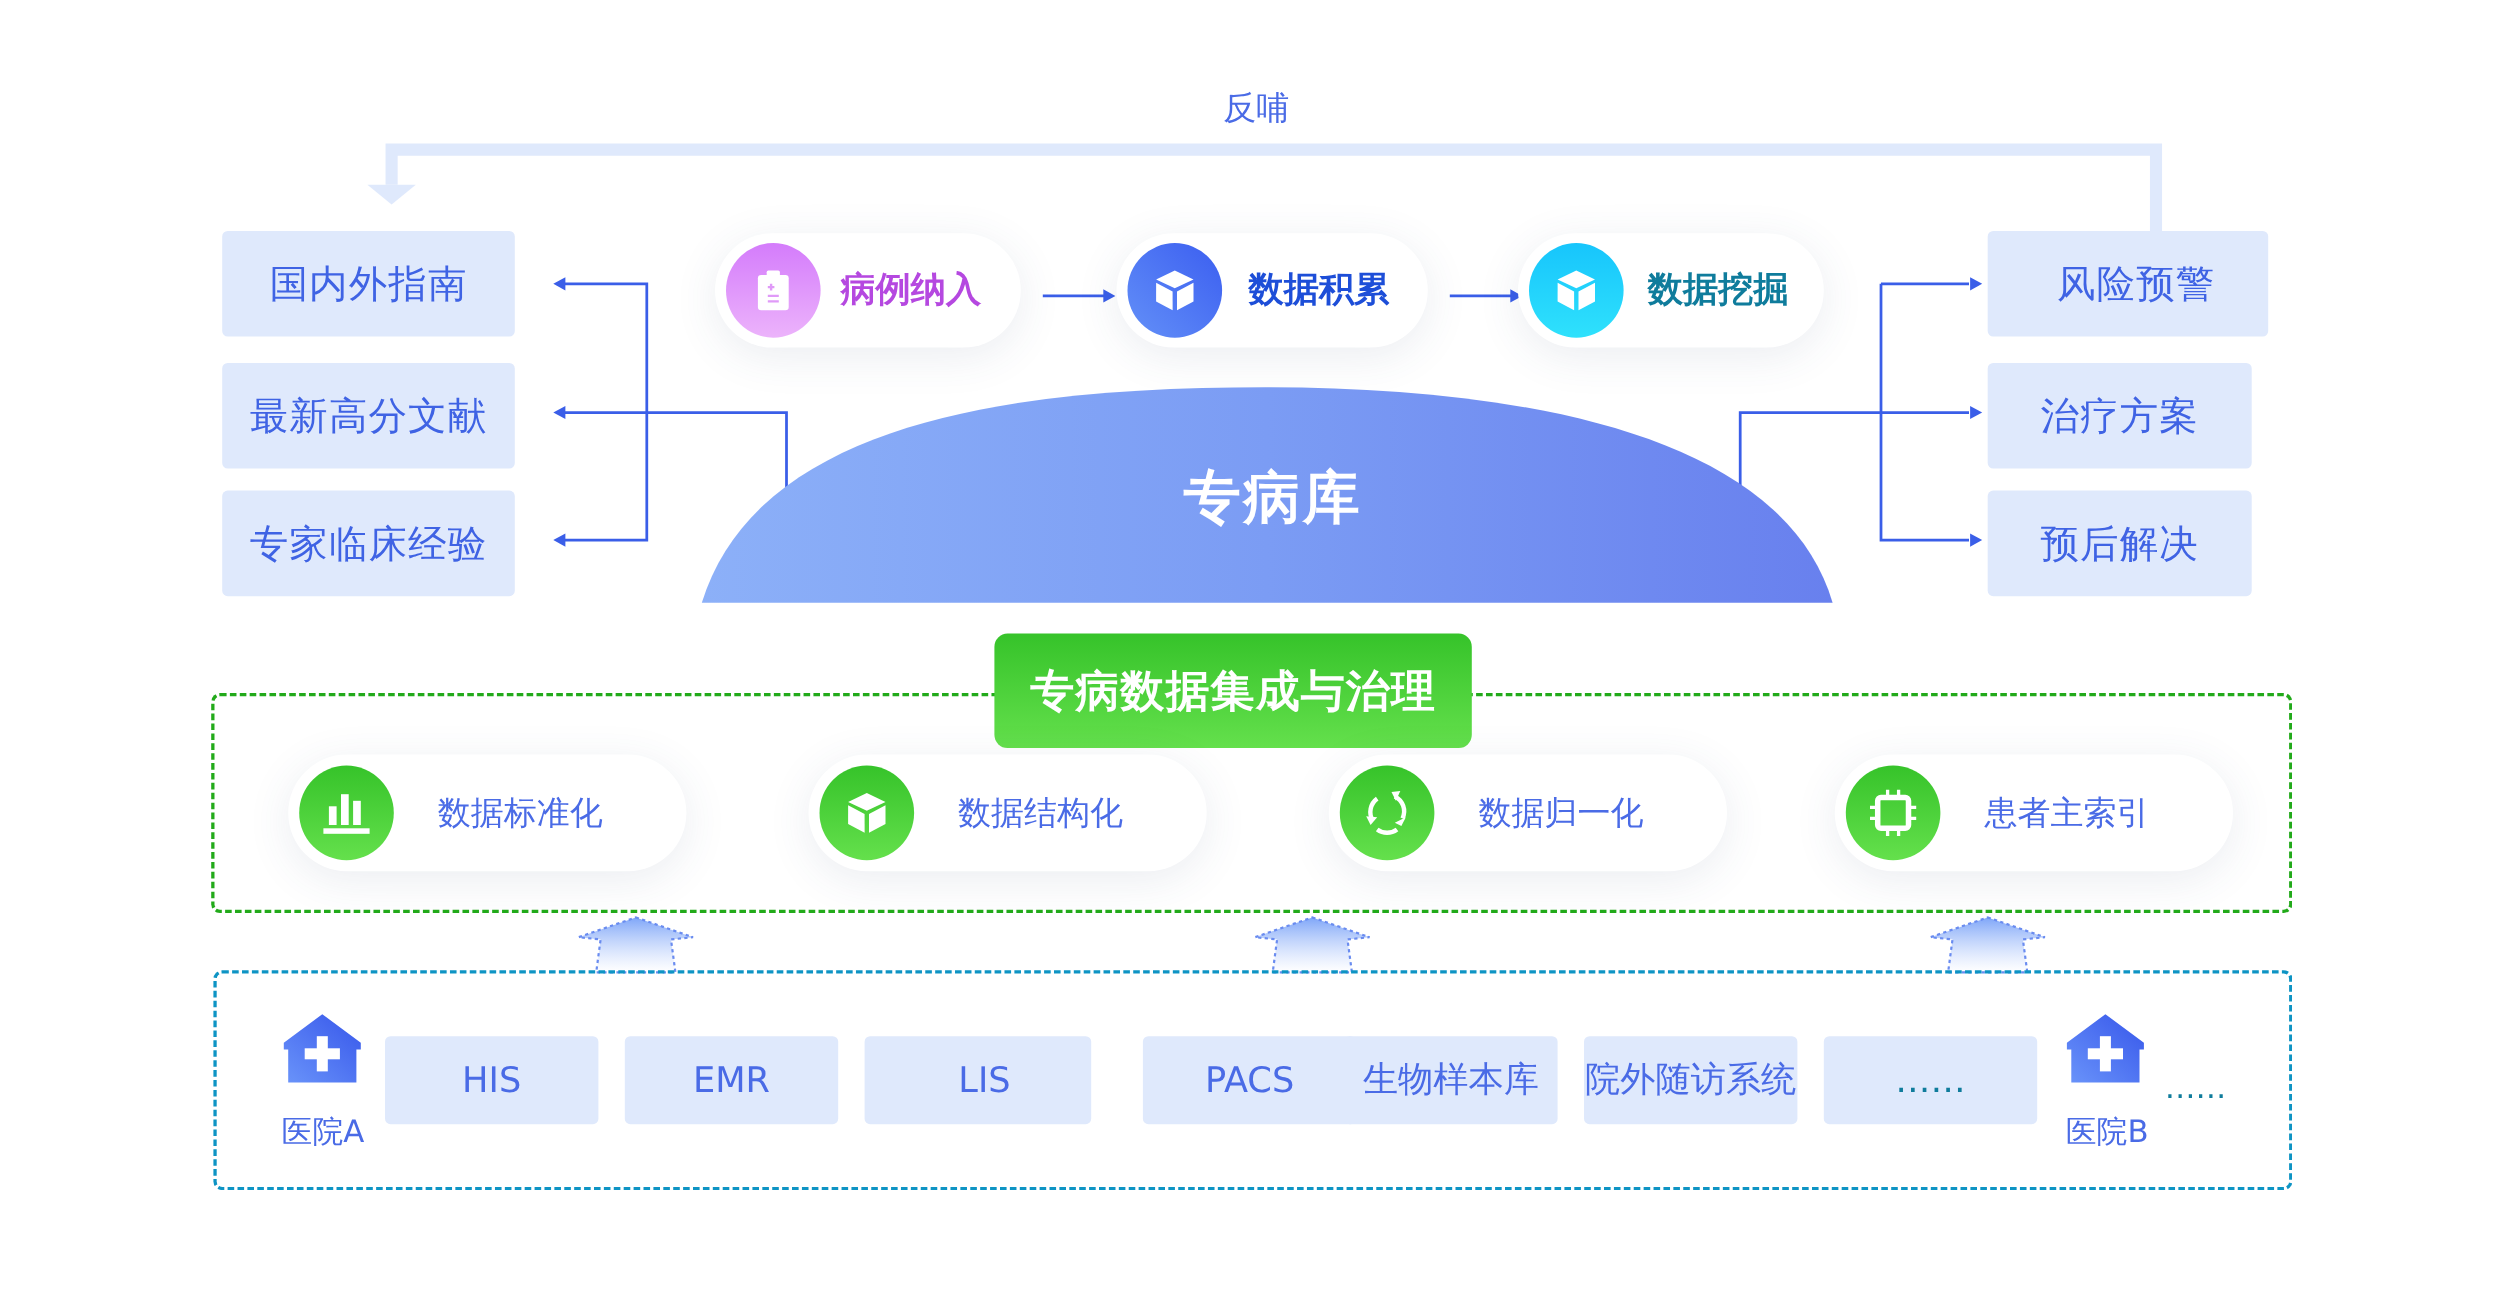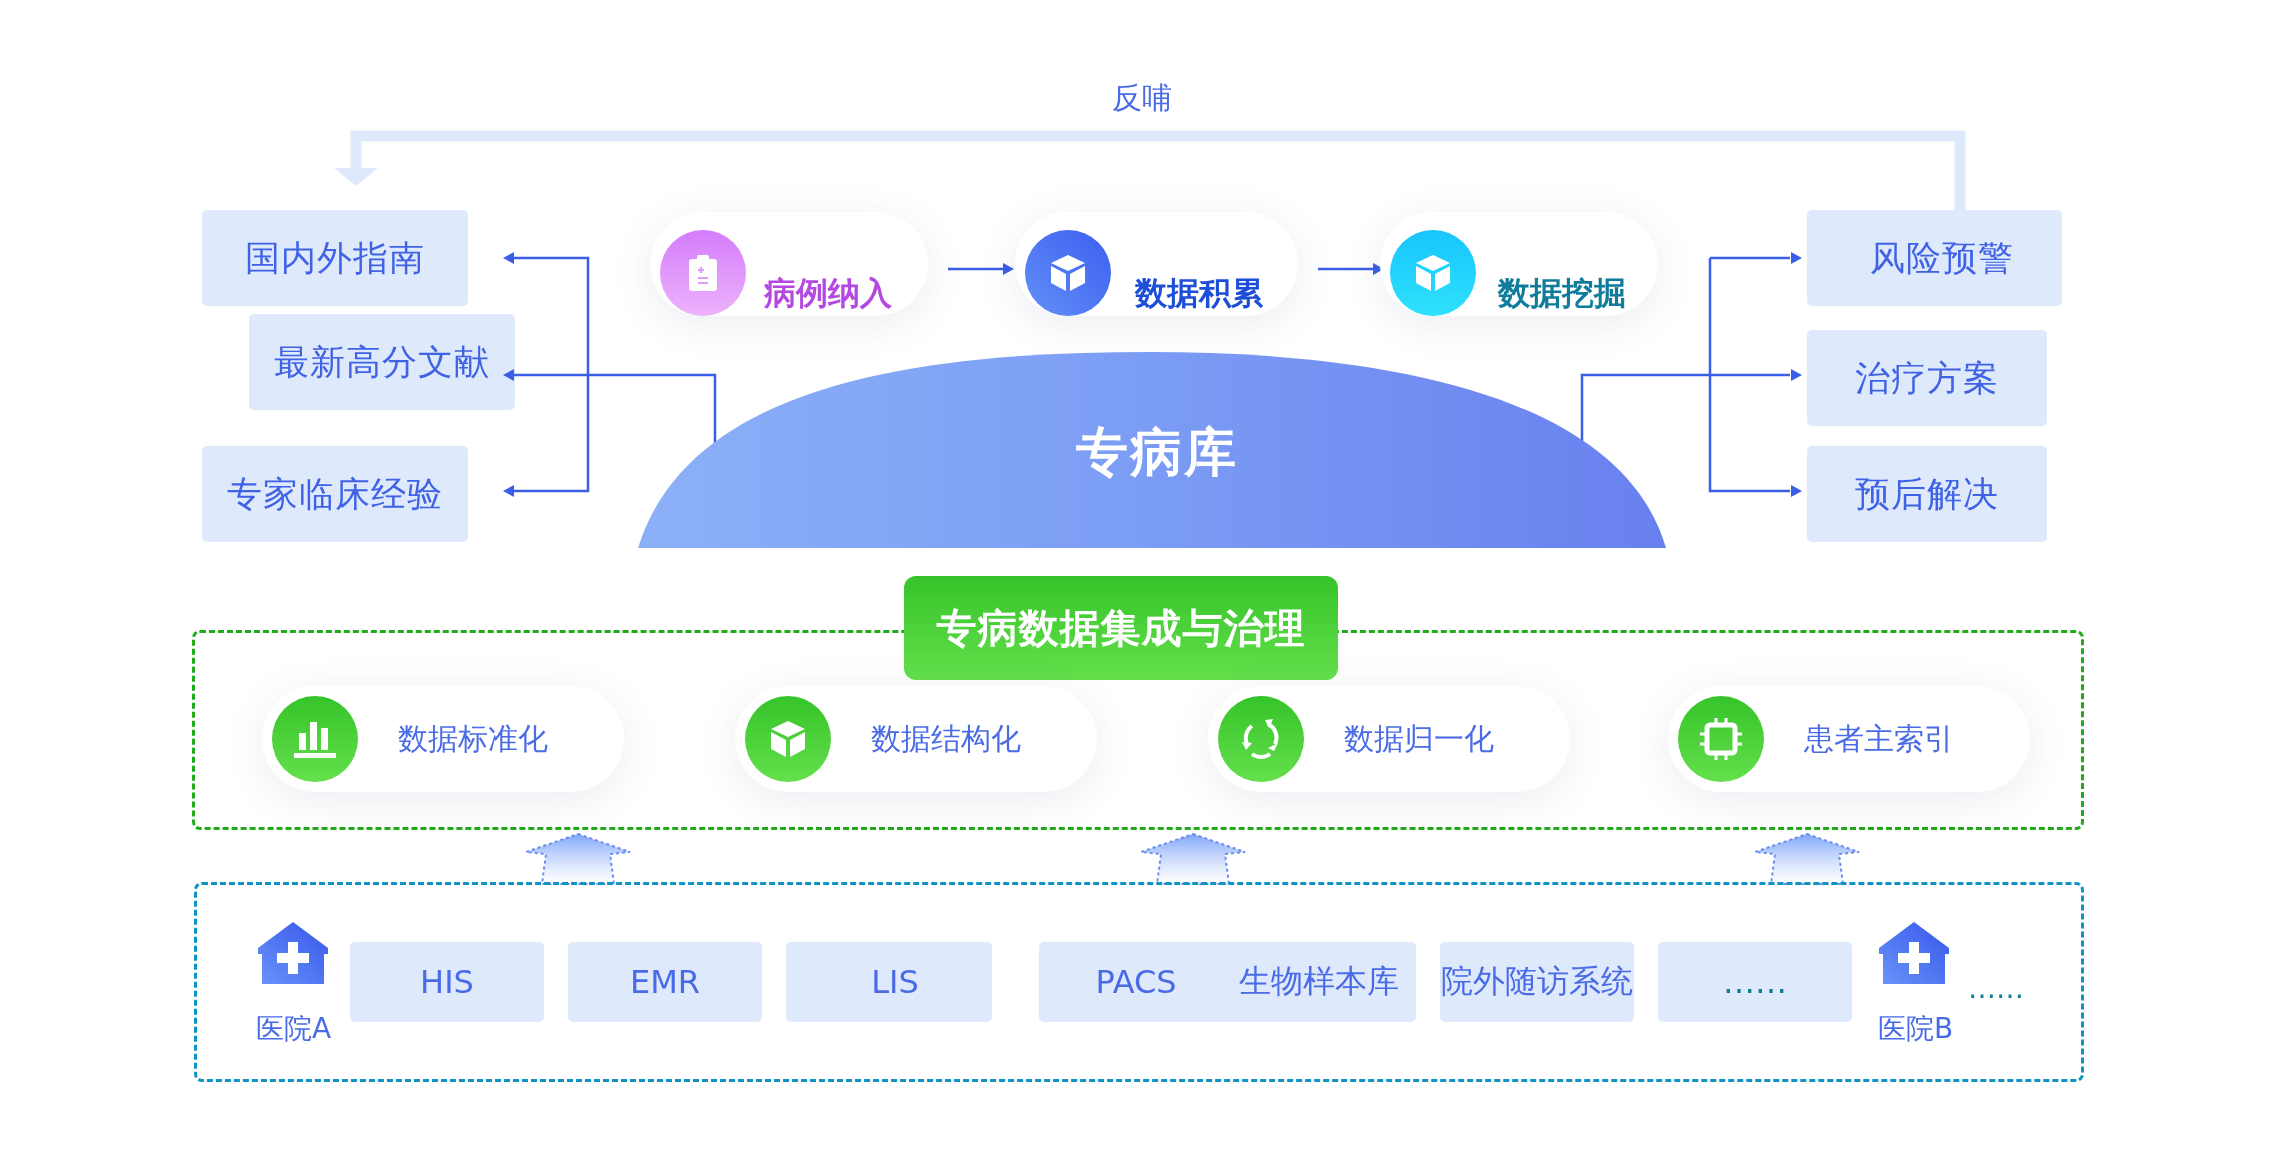--- a/index.html
+++ b/index.html
@@ -1,39 +1,39 @@
 <!DOCTYPE html>
 <html><head>
 <meta charset="utf-8">
 <style>
   html,body{margin:0;padding:0;background:#ffffff;}
   body{width:2272px;height:1174px;position:relative;overflow:hidden;font-family:"DejaVu Sans","Liberation Sans",sans-serif;}
   .abs{position:absolute;}
   .side-box{position:absolute;width:266px;height:96px;background:#dfe9fc;border-radius:5px;color:#3f63e4;font-size:35px;display:flex;align-items:center;justify-content:center;letter-spacing:1px;}
-  .pill{position:absolute;height:104px;background:#fff;border-radius:52px;box-shadow:0 8px 40px rgba(60,80,120,0.10);display:flex;align-items:flex-end;}
+  .pill{position:absolute;height:104px;background:#fff;border-radius:52px;box-shadow:0 8px 40px rgba(60,80,120,0.10);display:flex;align-items:center;}
   .pill .ic{width:86px;height:86px;border-radius:50%;margin-left:10px;display:flex;align-items:center;justify-content:center;flex:none;}
   .pill .lbl{font-size:32px;font-weight:bold;margin-left:18px;white-space:nowrap;}
   .gpill{position:absolute;width:362px;height:106px;background:#fff;border-radius:53px;box-shadow:0 8px 40px rgba(60,80,120,0.10);display:flex;align-items:center;}
   .gpill .ic{width:86px;height:86px;border-radius:50%;margin-left:10px;background:linear-gradient(180deg,#36c32a,#64e04c);display:flex;align-items:center;justify-content:center;flex:none;}
   .gpill .lbl{font-size:30px;color:#4a6be6;margin-left:40px;white-space:nowrap;}
   .sys{position:absolute;top:942px;width:194px;height:80px;background:#dfe9fc;border-radius:5px;color:#4a6be6;font-size:32px;display:flex;align-items:center;justify-content:center;white-space:nowrap;}
   .hosp-label{position:absolute;font-size:28px;color:#4a6be6;white-space:nowrap;}
   svg{overflow:visible;}
 </style>
 </head>
 <body>
 
 <div class="abs" style="left:1112px;top:78px;font-size:30px;color:#4a6be6;">反哺</div>
 <svg class="abs" style="left:0;top:0;" width="2272" height="220">
   <path d="M1960 210 L1960 136 L356 136 L356 168" fill="none" stroke="#dfe9fc" stroke-width="11"></path>
   <polygon points="334,168 378,168 356,186" fill="#dfe9fc"></polygon>
 </svg>
 
 <div class="side-box" style="left:202px;top:210px;">国内外指南</div>
-<div class="side-box" style="left:202px;top:314px;margin-left:47px;">最新高分文献</div>
+<div class="side-box" style="left:202px;top:330px;">最新高分文献</div>
 <div class="side-box" style="left:202px;top:446px;">专家临床经验</div>
 
 <div class="side-box" style="left:1807px;top:210px;width:240px;padding-left:15px;">风险预警</div>
 <div class="side-box" style="left:1807px;top:330px;width:240px;">治疗方案</div>
 <div class="side-box" style="left:1807px;top:446px;width:240px;">预后解决</div>
 
 <svg class="abs" style="left:0;top:0;" width="2272" height="600">
   <g stroke="#3a5ee8" stroke-width="2.5" fill="none">
     <path d="M512 258 L588 258 L588 491 L512 491"></path>
     <path d="M512 375 L715 375 L715 456"></path>

